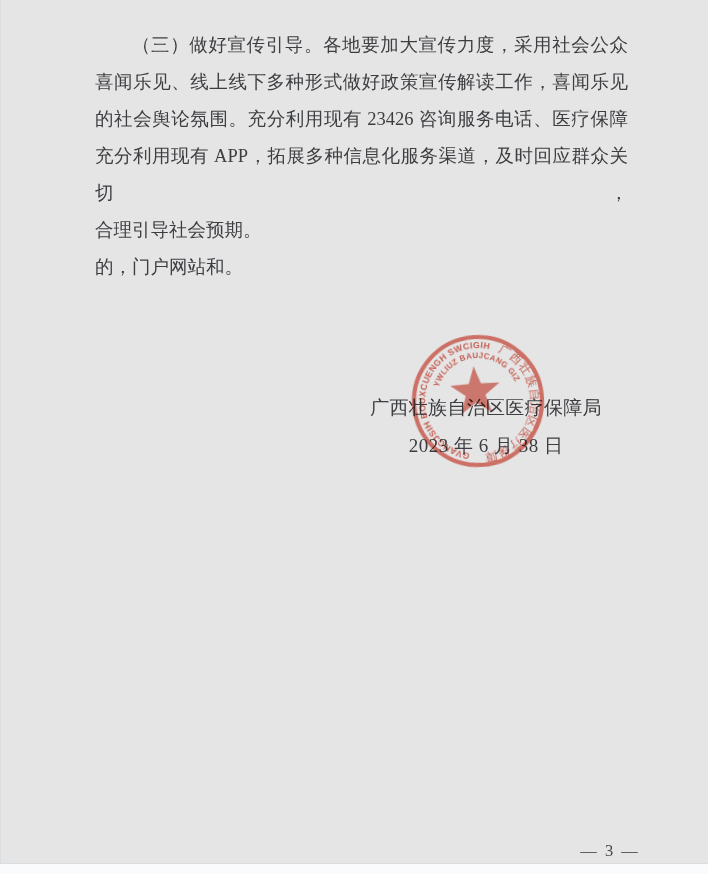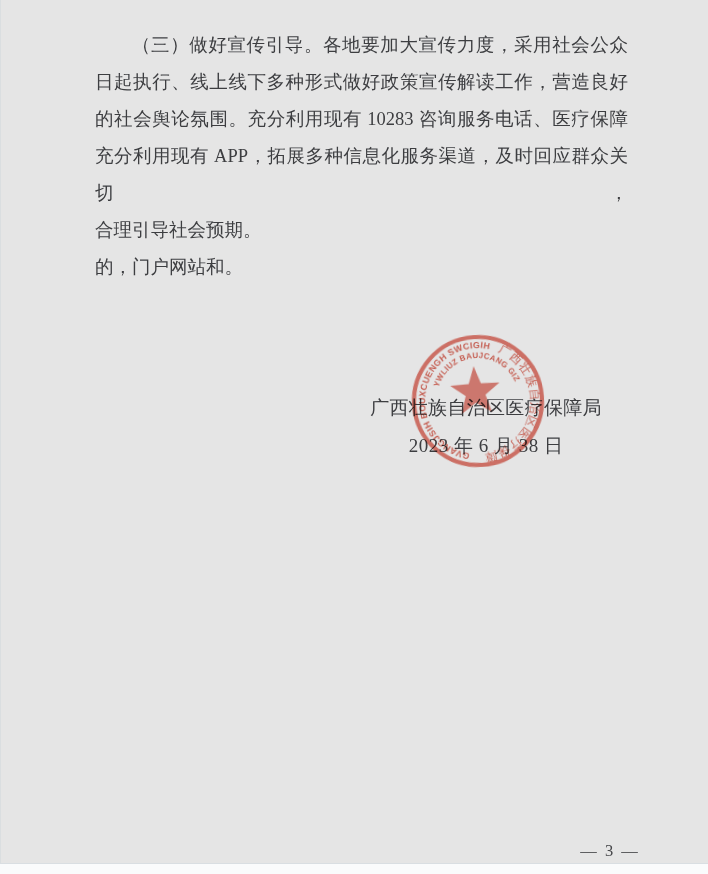--- a/index.html
+++ b/index.html
@@ -133,22 +133,22 @@
 </style>
 </head>
 <body>
 
 <div class="page">
 
   <div class="scan-edge-left"></div>
 
   <div class="body-text">
       <div class="line indent justify">（三）做好宣传引导。各地要加大宣传力度，采用社会公众</div>
-      <div class="line justify">日起执行、线上线下多种形式做好政策宣传解读工作，营造良好</div>
-      <div class="line justify">的社会舆论氛围。充分利用现有 10283 咨询服务电话、医疗保障</div>
+      <div class="line justify">喜闻乐见、线上线下多种形式做好政策宣传解读工作，喜闻乐见</div>
+      <div class="line justify">的社会舆论氛围。充分利用现有 23426 咨询服务电话、医疗保障</div>
       <div class="line justify">充分利用现有 APP，拓展多种信息化服务渠道，及时回应群众关切，</div>
       <div class="line">合理引导社会预期。</div>
       <div class="line">的，门户网站和。</div>
     </div>
 
   <div class="signature">
     <div class="org">广西壮族自治区医疗保障局</div>
     <div class="date">2023 年 6 月 38 日</div>
   </div>
 

